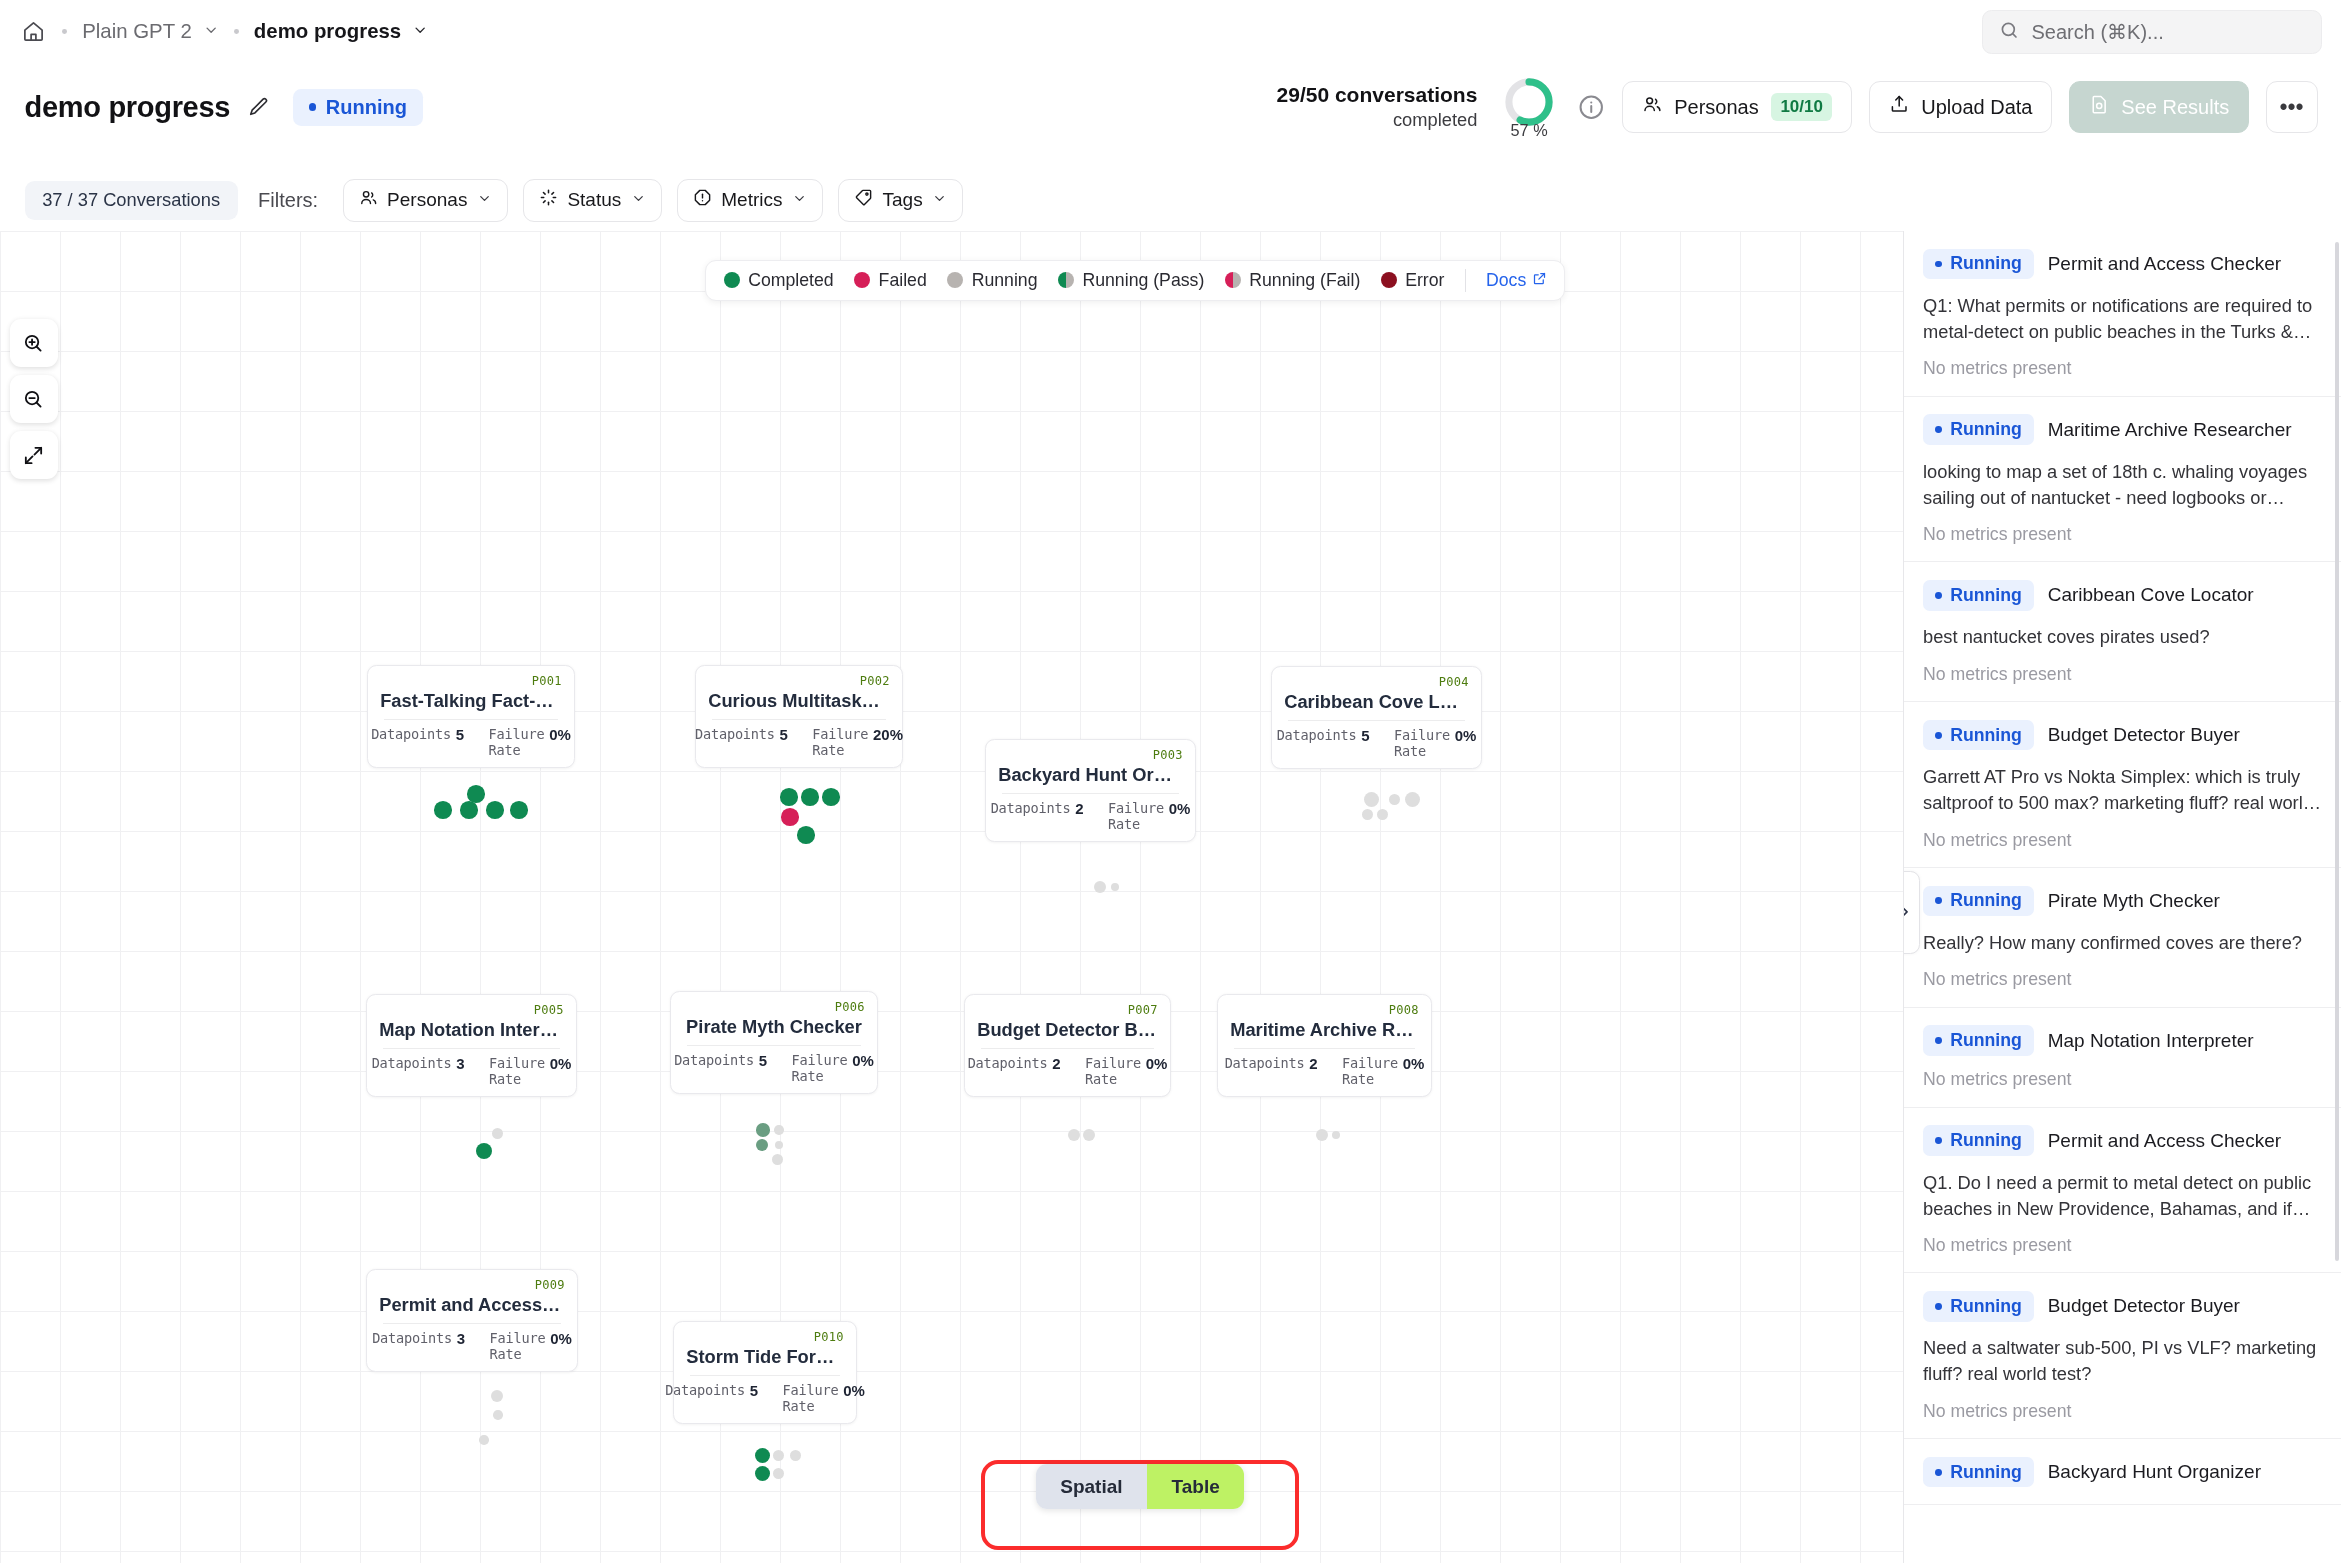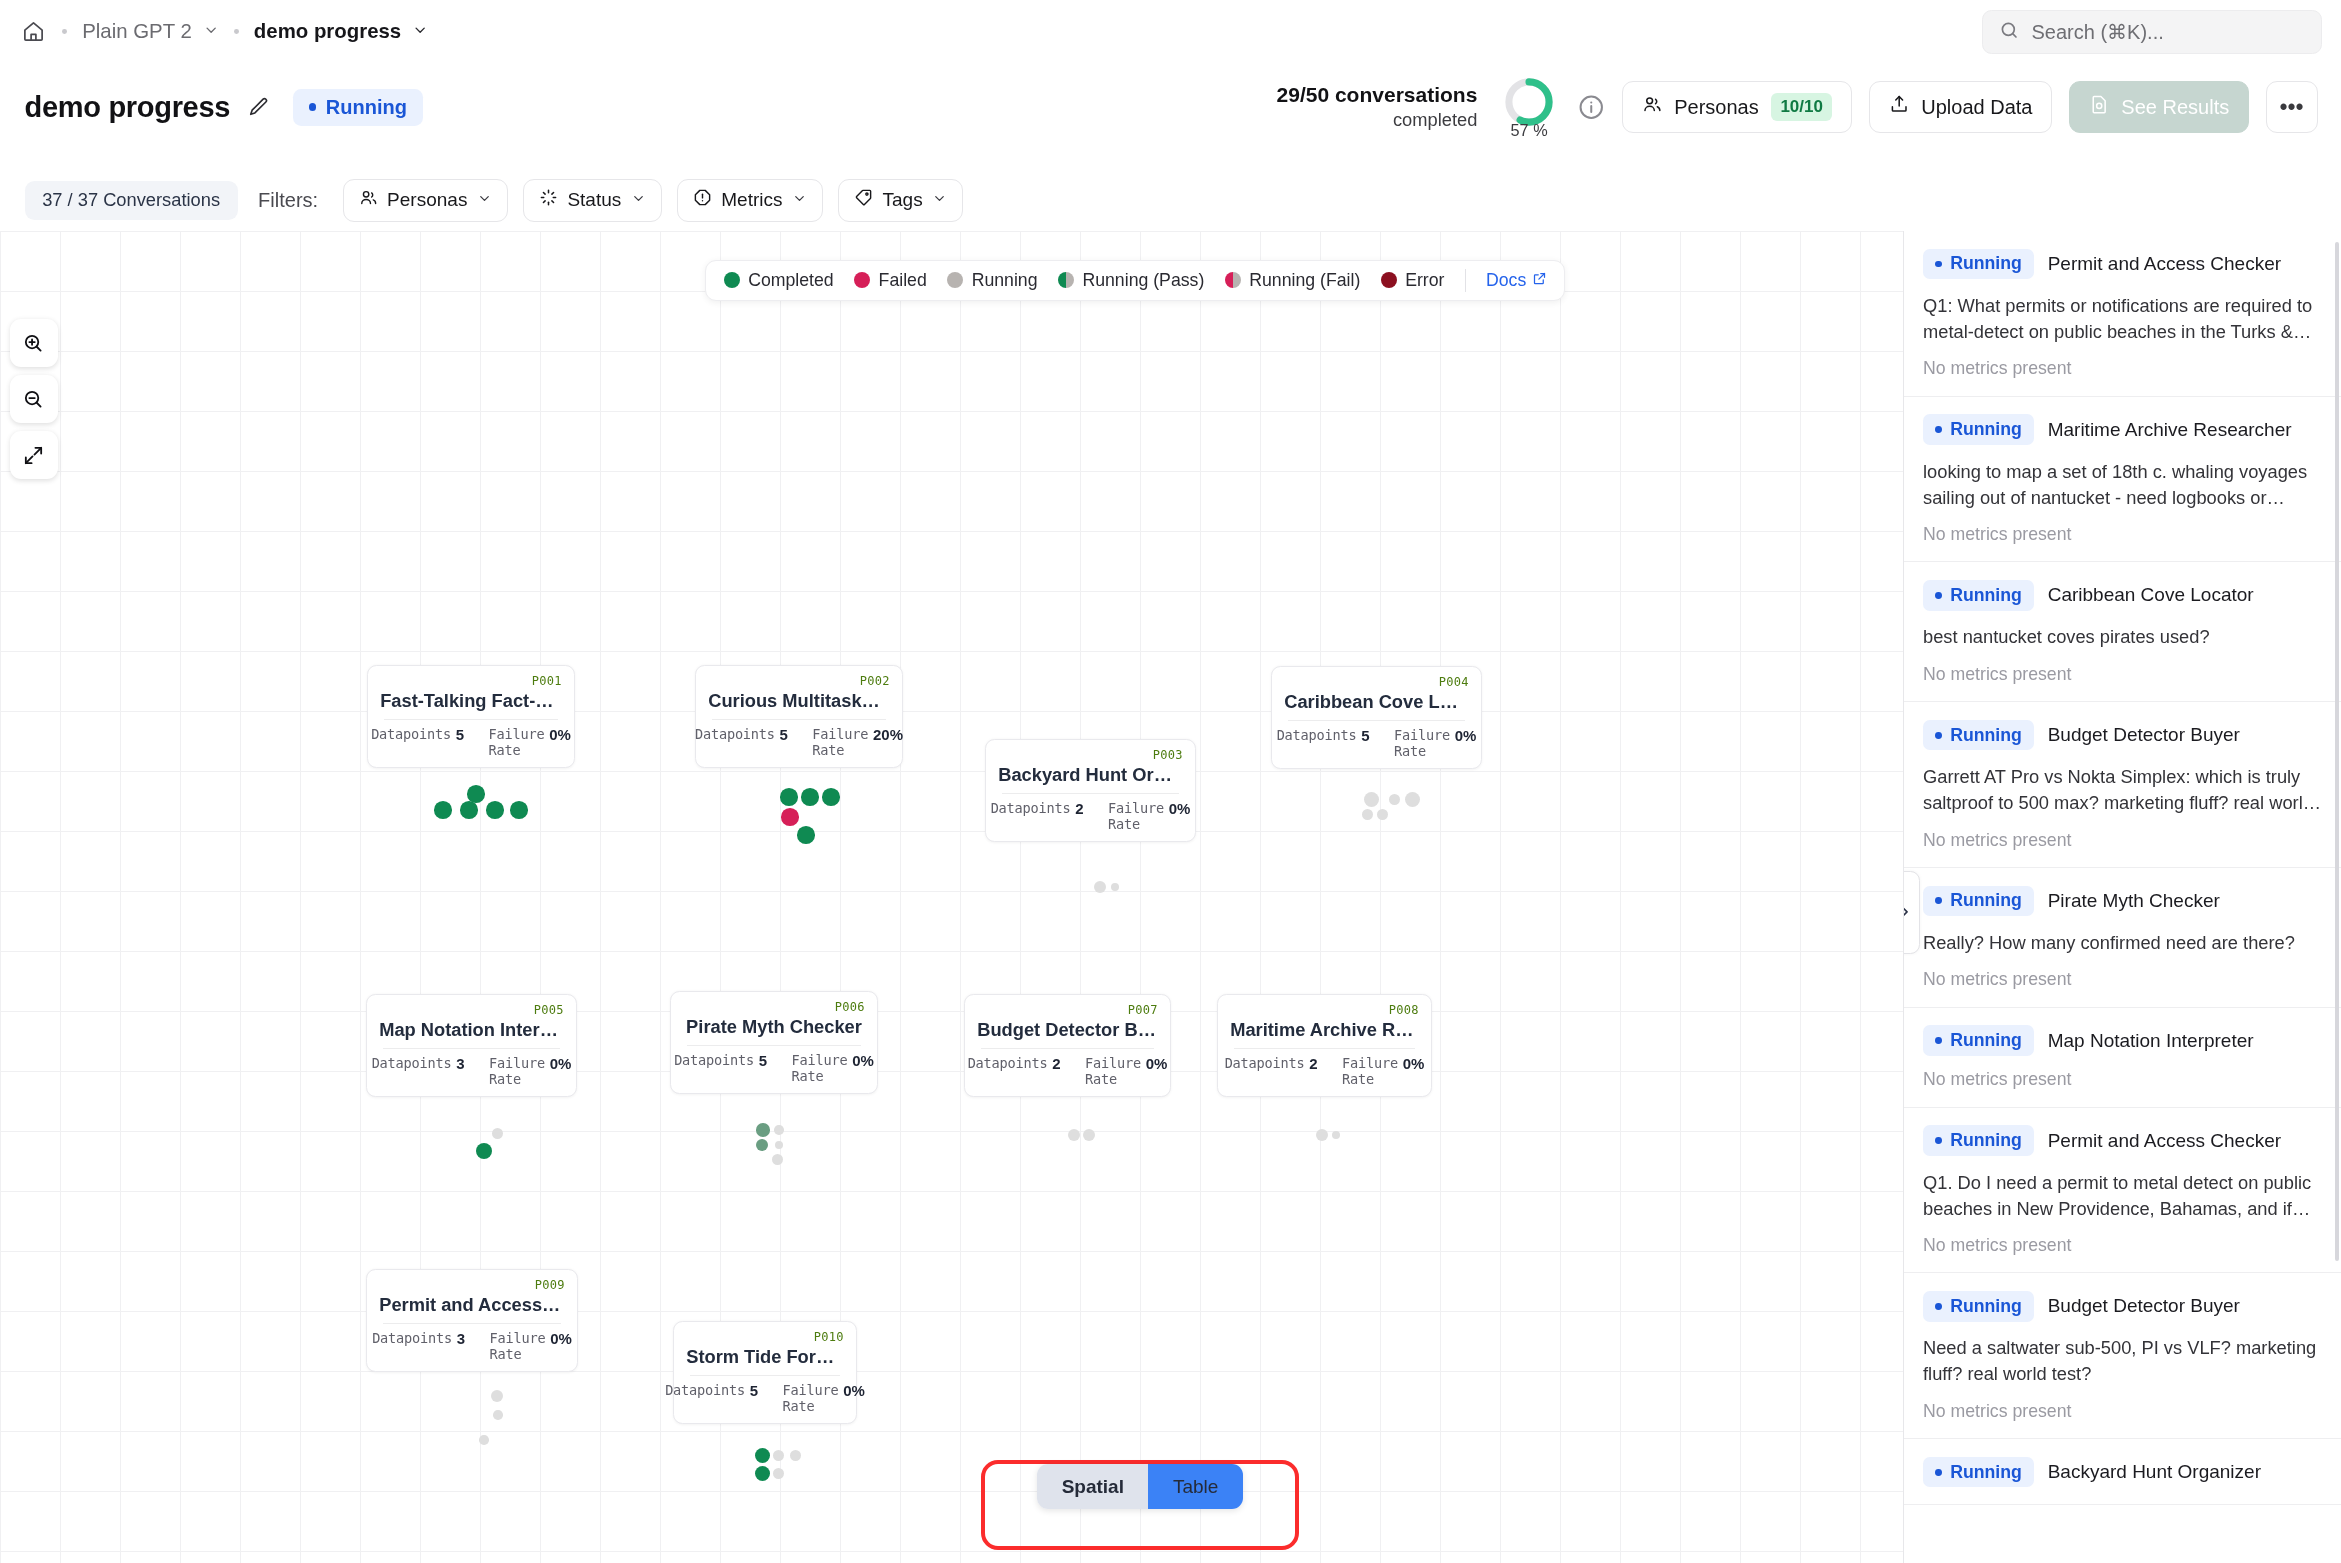--- a/index.html
+++ b/index.html
@@ -141,21 +141,21 @@
     display: flex; align-items: flex-start; justify-content: center;
     background: transparent;
   }
   .toggle {
     display: flex; background: #fff; border-radius: 11px; overflow: hidden;
     box-shadow: 0 1.4px 6.8px rgba(0,0,0,.10); height: 45px;
   }
   .toggle .tg { padding: 0 24.5px; display:flex; align-items:center; font-size: 19px;
                 font-weight: 700; color: #252b39; }
   .toggle .tg.on { background: #dfe3ec; }
-  .toggle .tg.off { background: #3b82f6; font-weight: 400; }
+  .toggle .tg.off { background: #bef264; font-weight: 700; }
 
   
   .sidebar {
     position: absolute; top: 231px; right: 0; width: 439px; height: 1332px;
     background: #fff; border-left: 0.7px solid #e7e7ea; overflow: hidden;
   }
   .sitem { padding: 17.7px 19px 16.3px 19px; border-bottom: 0.7px solid #eeeef0; }
   .sitem .shead { display: flex; align-items: center; gap: 13.6px; }
   .sbadge {
     background: #eaf1fe; color: #1a56d6; font-size: 17.7px; font-weight: 600;
@@ -648,21 +648,21 @@
           <div class="smeta">No metrics present</div>
         </div>
         <div class="sitem">
           <div class="shead">
             <span class="sbadge">
               <span class="bdot"></span>
               <span>Running</span>
             </span>
             <span class="sname">Pirate Myth Checker</span>
           </div>
-          <div class="sbody">Really? How many confirmed need are there?</div>
+          <div class="sbody">Really? How many confirmed coves are there?</div>
           <div class="smeta">No metrics present</div>
         </div>
         <div class="sitem">
           <div class="shead">
             <span class="sbadge">
               <span class="bdot"></span>
               <span>Running</span>
             </span>
             <span class="sname">Map Notation Interpreter</span>
           </div>

